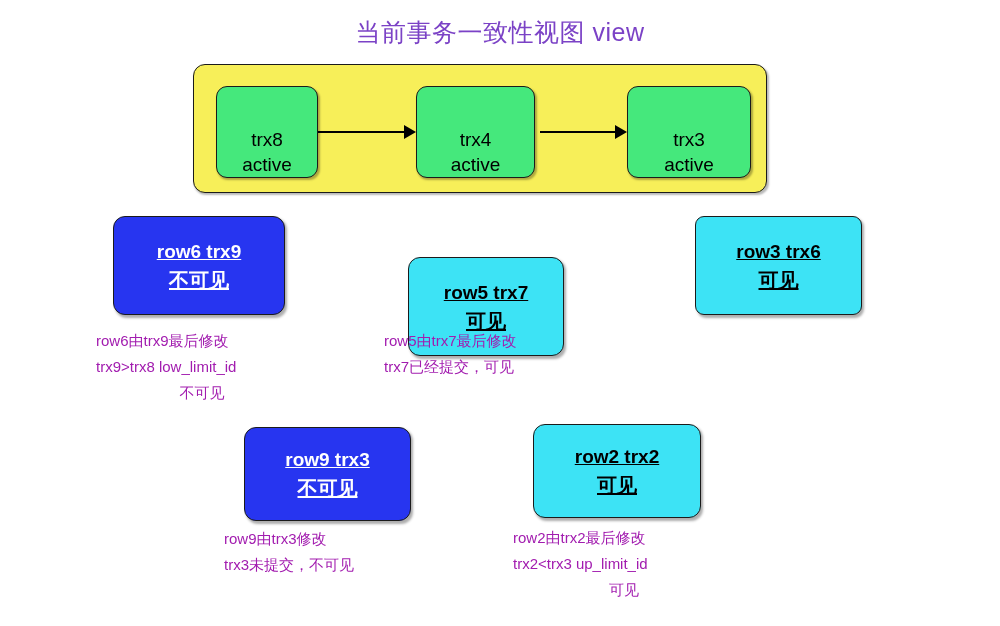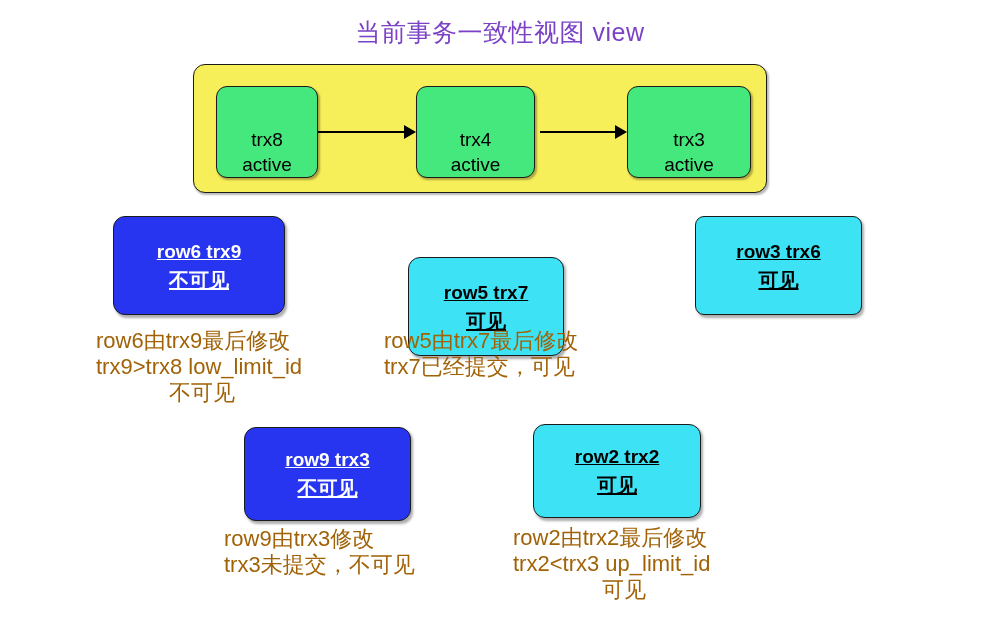--- a/index.html
+++ b/index.html
@@ -110,22 +110,22 @@
 
   #row-box-0 { left: 113px; top: 216px; width: 172px; height: 99px; }
   #row-box-1 { left: 408px; top: 216px; width: 156px; height: 99px; margin-top: 41px; }
   #row-box-2 { left: 695px; top: 216px; width: 167px; height: 99px; border-radius: 9px; }
   #row-box-3 { left: 244px; top: 427px; width: 167px; height: 94px; }
   #row-box-4 { left: 533px; top: 424px; width: 168px; height: 94px; }
 
   
   .caption {
     position: absolute;
-    color: #a16207;
-    font-size: 22px;
+    color: #a21caf;
+    font-size: 15px;
     line-height: 26px;
     white-space: nowrap;
   }
   .caption .cl { display: block; }
   .caption .cl.centered { text-align: center; }
 
   #caption-0 { left: 96px;  top: 328px; width: 212px; }
   #caption-1 { left: 384px; top: 328px; width: 220px; }
   #caption-2 { left: 695px; top: 330px; width: 215px; }
   #caption-3 { left: 224px; top: 526px; width: 215px; }

